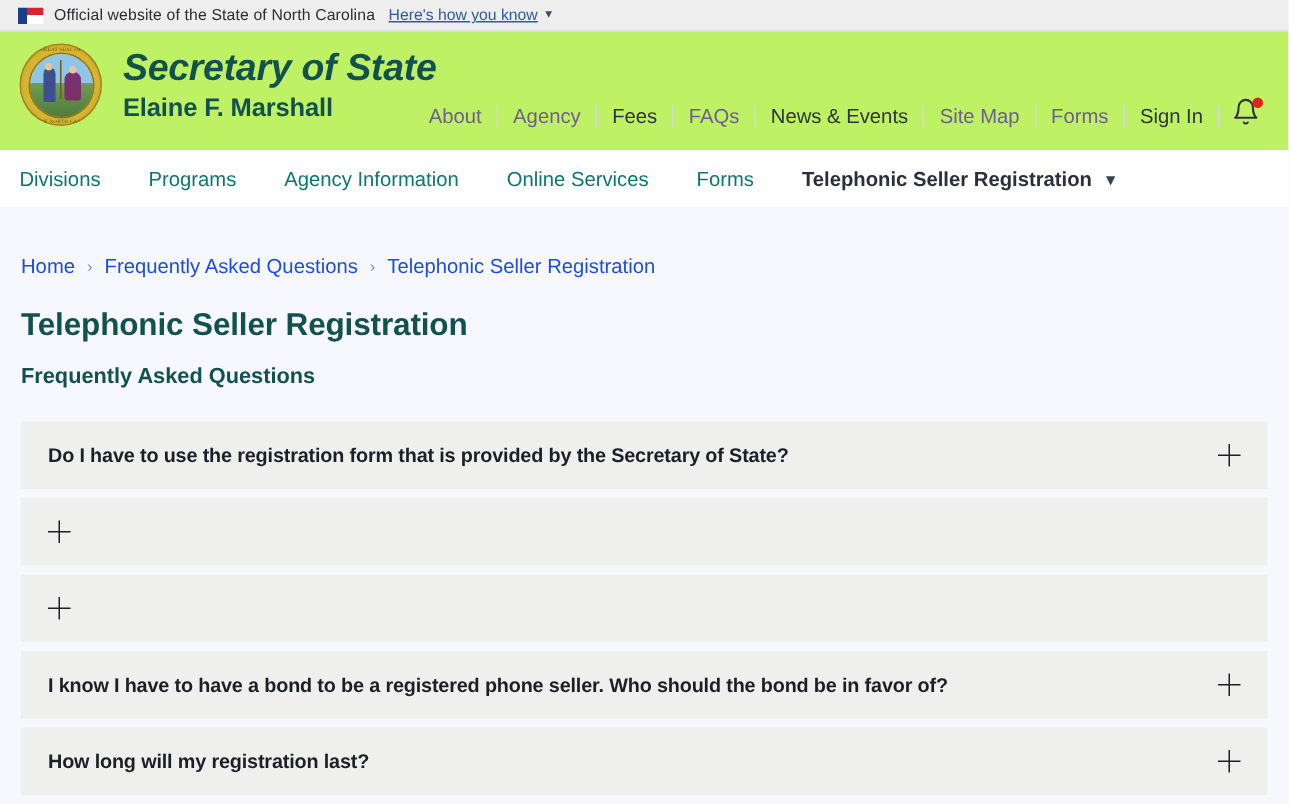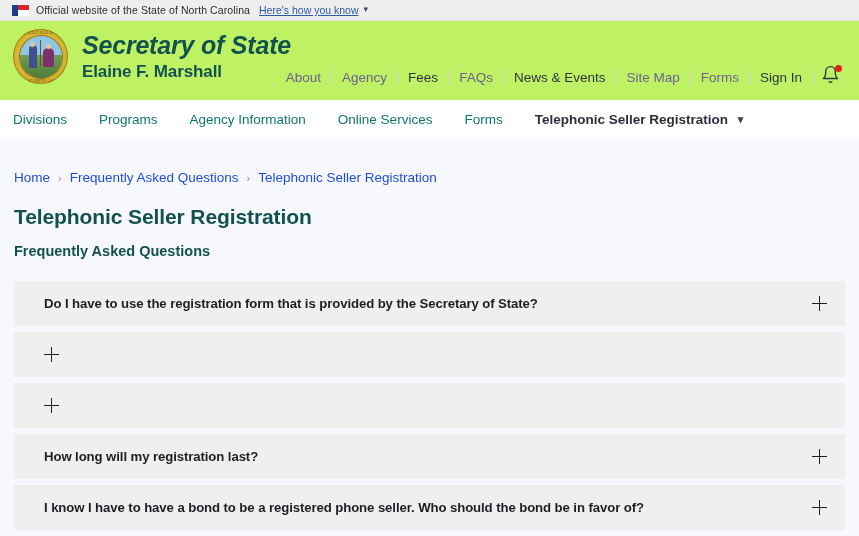--- a/index.html
+++ b/index.html
@@ -276,21 +276,21 @@
   .accordion {
     margin-top: 22px;
   }
   .acc-item {
     background: #efefee;
     height: 45px;
     margin-bottom: 6px;
     display: flex;
     align-items: center;
     justify-content: space-between;
-    padding: 0 18px 0 30px;
+    padding: 0 18px 0 18px;
     box-sizing: border-box;
     cursor: pointer;
   }
   .acc-q {
     font-size: 13.2px;
     font-weight: bold;
     color: #1d1f26;
     letter-spacing: -0.1px;
   }
   .acc-plus {
@@ -394,22 +394,22 @@
       <span class="acc-q">Do I have to use the registration form that is provided by the Secretary of State?</span>
       <span class="acc-plus"></span>
     </div>
     <div class="acc-item">
       <span class="acc-plus"></span>
     </div>
     <div class="acc-item">
       <span class="acc-plus"></span>
     </div>
     <div class="acc-item">
+      <span class="acc-q">I know I have to have a bond to be a registered phone seller. Who should the bond be in favor of?</span>
+      <span class="acc-plus"></span>
+    </div>
+    <div class="acc-item">
       <span class="acc-q">How long will my registration last?</span>
       <span class="acc-plus"></span>
     </div>
-    <div class="acc-item">
-      <span class="acc-q">I know I have to have a bond to be a registered phone seller. Who should the bond be in favor of?</span>
-      <span class="acc-plus"></span>
-    </div>
   </div>
 
 </div>
 
 </body></html>

